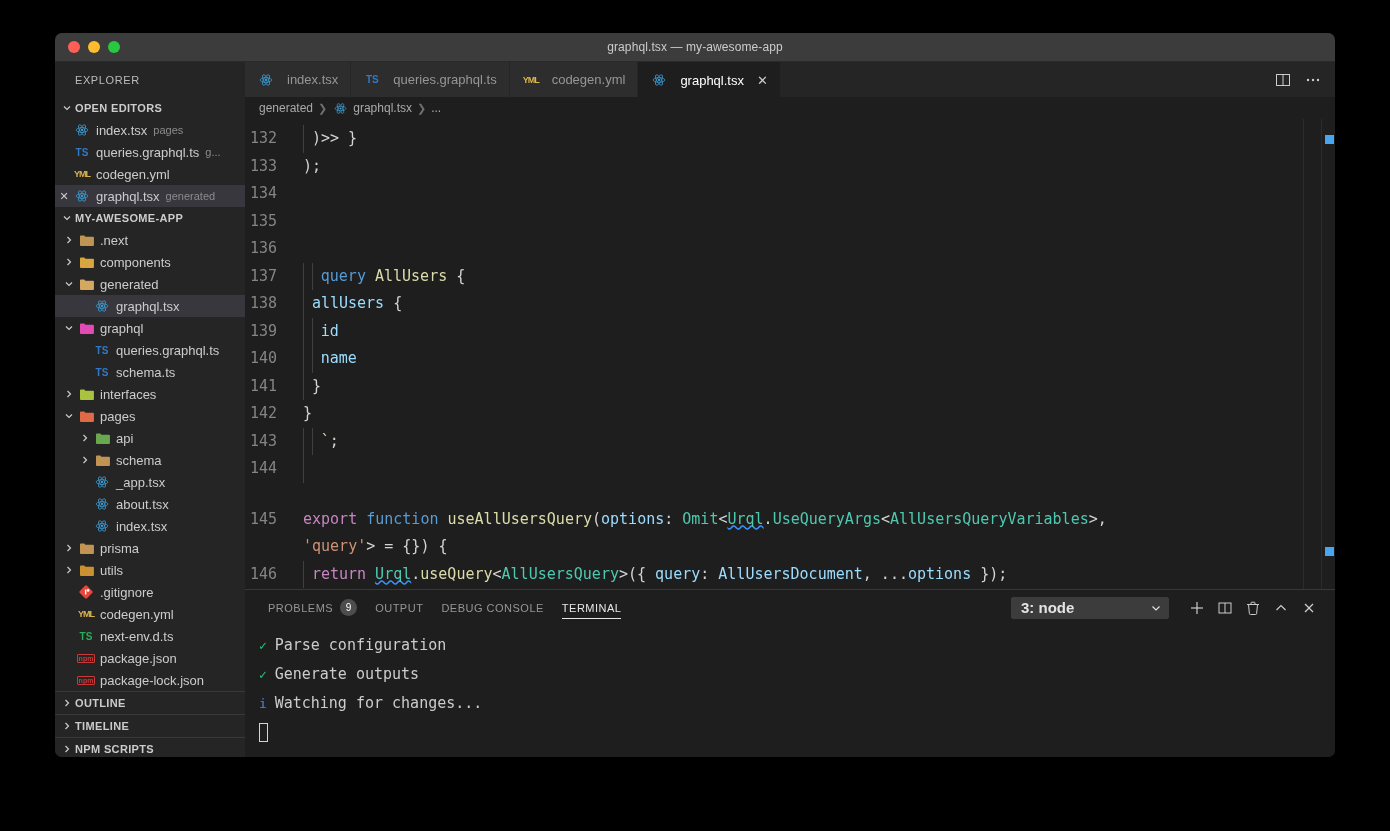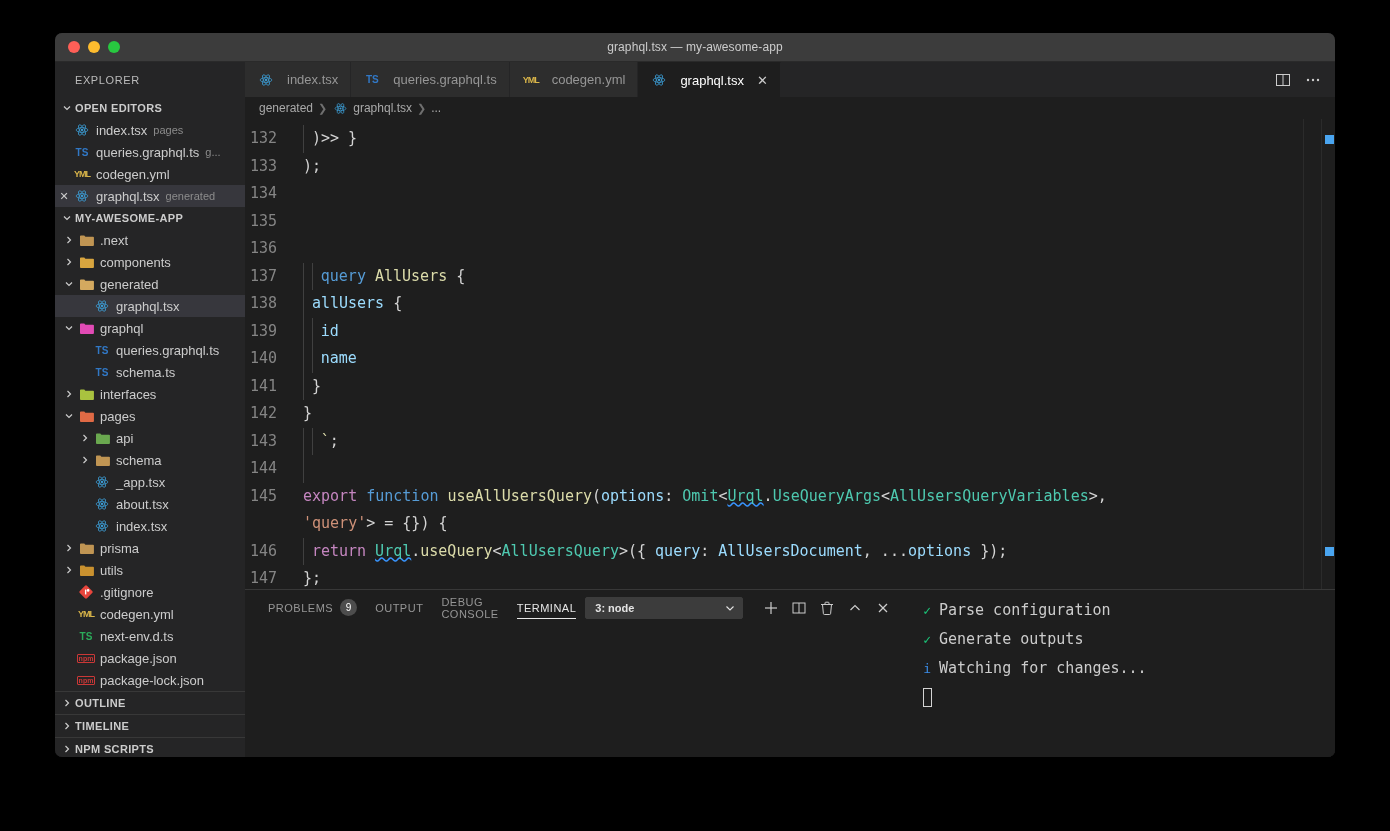--- a/index.html
+++ b/index.html
@@ -147,21 +147,21 @@
     background: #1e1e1e; overflow: hidden;
     display: flex;
   }
   .code {
     flex: 1; min-width: 0;
     font-family: "DejaVu Sans Mono", monospace;
     font-size: 15px; line-height: 27.5px;
     padding-top: 6px; position: relative;
   }
   .cline { display: flex; align-items: flex-start; height: 27.5px; }
-  .cline.tall { height: 55px; }
+  .cline.tall { height: 55px; margin-top: 23px; }
   .lnum {
     width: 58px; flex: 0 0 58px; text-align: right;
     color: #858585; padding-right: 26px;
     font-size: 15px; line-height: 27.5px;
   }
   .ctext { white-space: pre; position: relative; }
   .ind {
     display: inline-block; width: 8.9px;
     border-left: 1px solid #404040; height: 27.5px;
     vertical-align: top; margin-bottom:-6px;
@@ -190,21 +190,21 @@
   .minimap-gutter {
     width: 18px; flex: 0 0 18px; background: #1e1e1e;
     border-left: 1px solid #2b2b2b;
   }
 
   
   .panel {
     height: 168px; flex: 0 0 168px;
     background: #1e1e1e;
     border-top: 1px solid #383838;
-    display: flex; flex-direction: row;
+    display: flex; flex-direction: column;
   }
   .panel-tabs {
     height: 35px; flex: 0 0 35px;
     display: flex; align-items: center;
     padding-left: 14px; gap: 0;
   }
   .ptab {
     font-size: 11px; letter-spacing: .5px; color: #969696;
     text-transform: uppercase; cursor: pointer;
     padding: 0 9px; height: 100%;
@@ -223,21 +223,21 @@
     padding: 0 5px; letter-spacing: 0;
   }
   .panel-actions {
     margin-left: auto; display: flex; align-items: center;
     gap: 0; padding-right: 12px;
   }
   .term-select {
     width: 158px; height: 22px; background: #3c3c3c;
     border: 1px solid #3c3c3c; border-radius: 2px;
     display: flex; align-items: center; justify-content: space-between;
-    padding: 0 6px 0 9px; font-size: 11px; color: #e4e4e4;
+    padding: 0 6px 0 9px; font-size: 15px; color: #e4e4e4;
     cursor: pointer; margin-right: 14px; font-weight: bold; gap: 14px;
   }
   .pact {
     width: 28px; height: 24px; display: flex;
     align-items: center; justify-content: center;
     color: #cccccc; cursor: pointer;
   }
   .terminal {
     flex: 1; padding: 6px 0 0 14px;
     font-family: "DejaVu Sans Mono", monospace;

